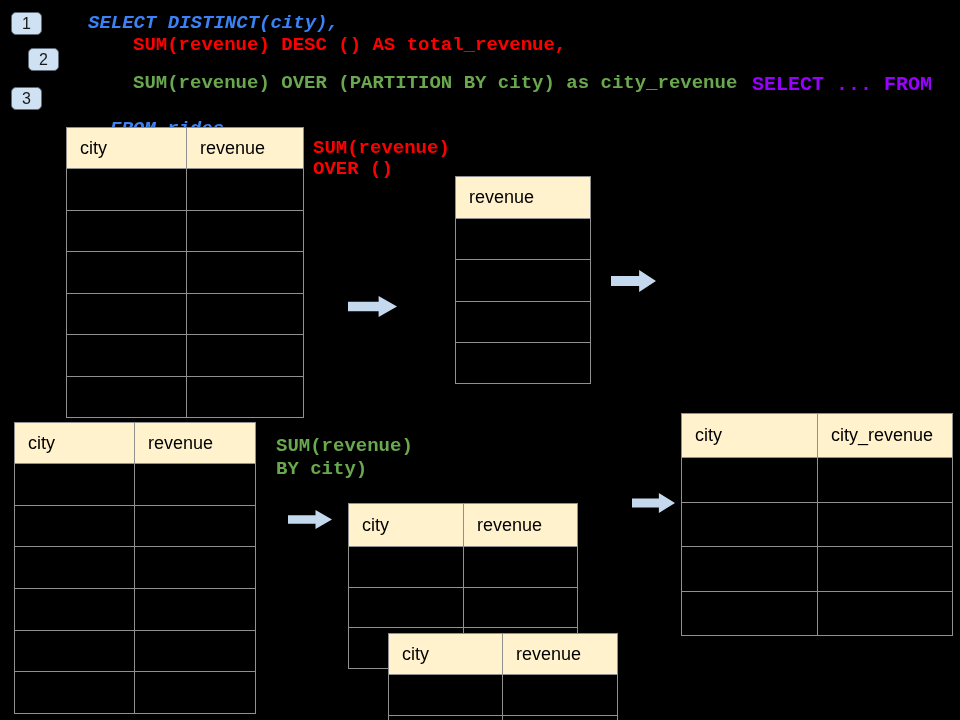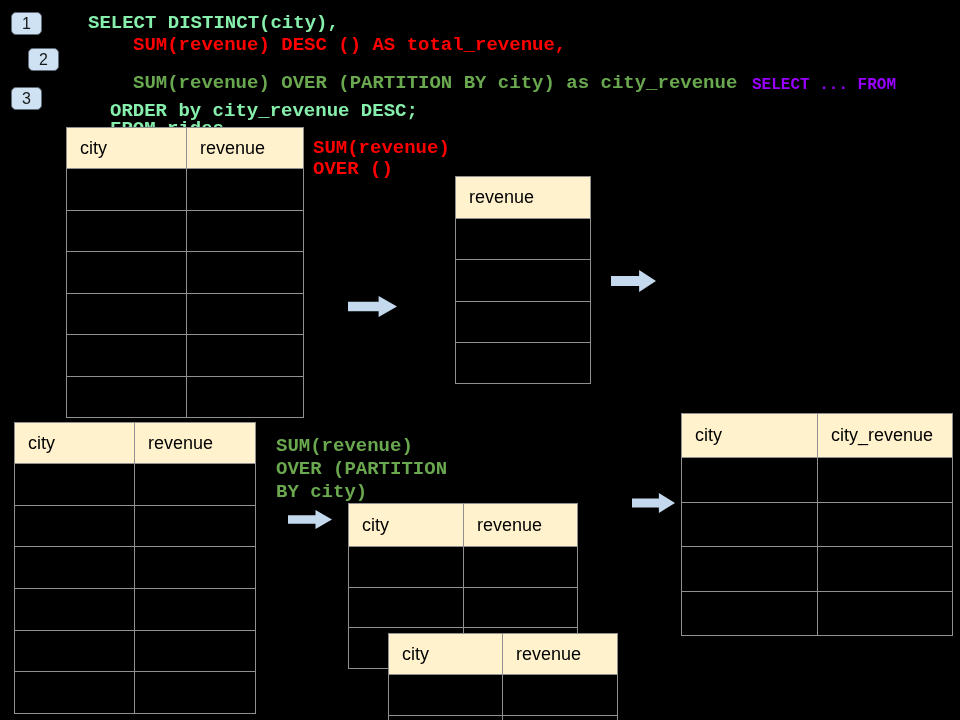--- a/index.html
+++ b/index.html
@@ -38,37 +38,37 @@
 
   
   .code {
     position: absolute;
     font-family: "Liberation Mono", "DejaVu Sans Mono", monospace;
     font-weight: bold;
     font-size: 19px;
     line-height: 22px;
     white-space: pre;
   }
-  .purple { color: #86efac; }
+  .purple { color: #3b82f6; font-style: italic; }
   .red    { color: #ff0000; }
   .green  { color: #6aa84f; }
 
   .sql-l1 { left: 88px;  top: 12px; }
   .sql-l2 { left: 133px; top: 34px; }
   .sql-l3 { left: 133px; top: 72px; }
   .sql-l4 { left: 110px; top: 78px; margin-top: 40px; }
   .sql-l5 { left: 110px; top: 100px; }
 
   .side-note {
     position: absolute;
     left: 752px;
     top: 35px;
     font-family: "Liberation Mono", "DejaVu Sans Mono", monospace;
     font-weight: bold;
-    font-size: 16px;
+    font-size: 20px;
     line-height: 20px;
     color: #9900ff;
     white-space: pre;
   }
   .label-total {
     position: absolute;
     left: 313px;
     top: 138px;
     font-size: 19px;
     line-height: 21px;
@@ -147,34 +147,32 @@
       <span>2</span>
     </div>
   <div class="badge badge3">
       <span>3</span>
     </div>
 
   <div class="code purple sql-l1">SELECT DISTINCT(city),</div>
   <div class="code red    sql-l2">SUM(revenue) DESC () AS total_revenue,</div>
   <div class="code green  sql-l3">SUM(revenue) OVER (PARTITION BY city) as city_revenue</div>
   <div class="code purple sql-l4">FROM rides</div>
-  <div class="code purple sql-l5">ORDER by city_revenue DESC;</div>
 
   <div class="side-note">
     <div>SELECT ... FROM</div>
   </div>
 
   <div class="label-total red">
     <div>SUM(revenue)</div>
     <div>OVER ()</div>
   </div>
 
   <div class="label-partition green">
     <div>SUM(revenue)</div>
-    <div>OVER (PARTITION</div>
     <div>BY city)</div>
   </div>
 
   <table class="tbl t-src-top">
     <colgroup>
         <col style="width:120px">
         <col style="width:117px">
       </colgroup>
     <thead>
         <tr>

